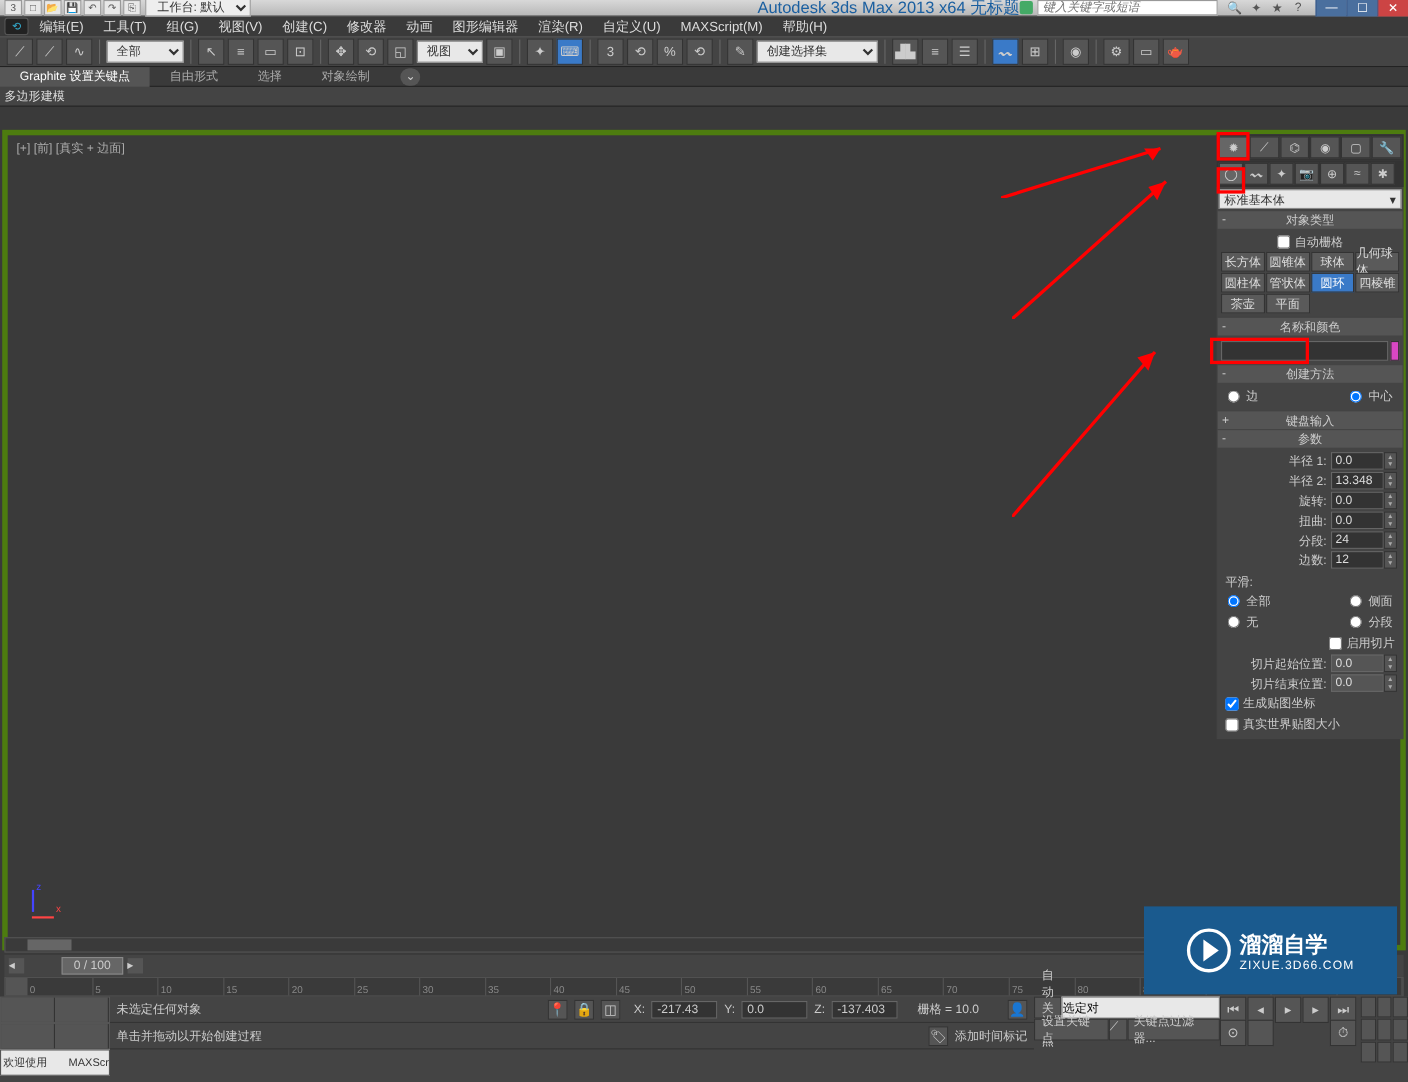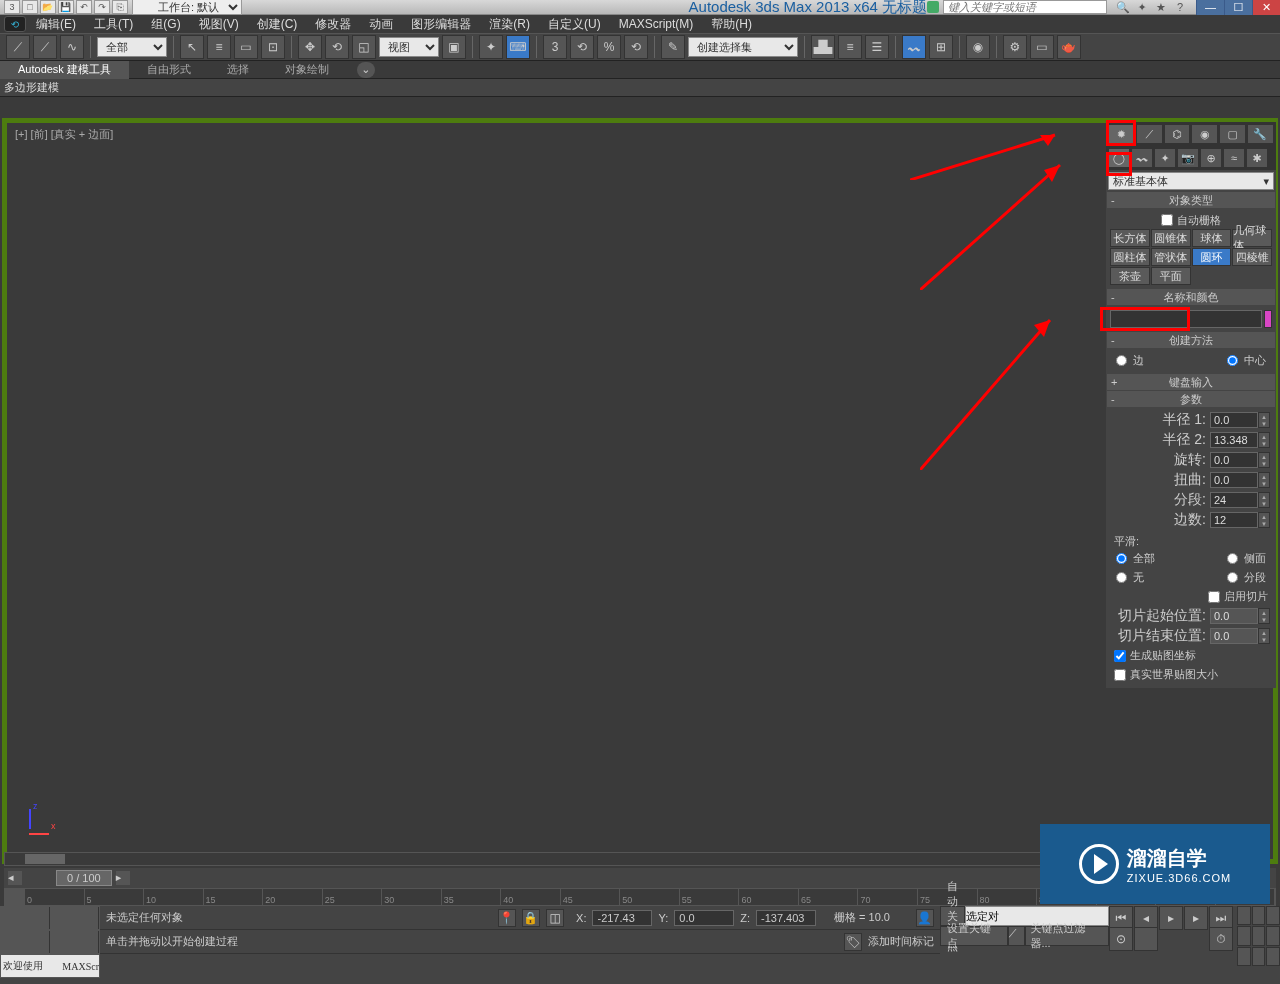--- a/index.html
+++ b/index.html
@@ -1,20 +1,20 @@
 <!DOCTYPE html>
 <html><head>
 <meta charset="utf-8">
 <style>
 * { margin: 0; padding: 0; box-sizing: border-box; font-family: "Microsoft YaHei", Arial, sans-serif; font-size: 11px; }
 body { background: #3a3a3a; color: #ccc; width: 1280px; height: 984px; overflow: hidden; position: relative; }
 .titlebar { height: 15px; background: linear-gradient(#d8d8d8,#b8b8b8); display: flex; align-items: center; border-bottom: 1px solid #888; }
 .titlebar .qat { display: flex; gap: 2px; padding: 0 4px; }
 .titlebar .qat .ic { width: 16px; height: 14px; background: #e8e8e8; border: 1px solid #999; display:flex;align-items:center;justify-content:center;font-size:9px;color:#555;}
-.titlebar .ws { background: #eee; border: 1px solid #999; padding: 0 6px; font-size: 11px; color:#333; width:110px;text-align:right; }
+.titlebar .ws { background: #eee; border: 1px solid #999; padding: 0 6px; font-size: 11px; color:#333; width:96px; }
 .titlebar .appname { flex: 1; text-align: right; color: #1a5fa0; font-size: 15px; }
 .titlebar .search { background:#fff; border:1px solid #999; width:164px; padding:0 4px; font-size:11px; color:#888; font-style:italic;}
 .titlebar .righticons { display:flex; gap:3px; padding:0 8px;}
 .titlebar .righticons .ic{width:16px;height:14px;display:flex;align-items:center;justify-content:center;color:#555;}
 .titlebar .winbtns{display:flex;}
 .titlebar .winbtns div{width:28px;height:15px;background:#4a6f9e;color:#fff;display:flex;align-items:center;justify-content:center;border-left:1px solid #3a5a8a;}
 .menubar { height: 18px; background: #3a3a3a; display: flex; align-items: center; padding: 0 4px; gap: 2px; }
 .menubar .logo { width: 22px; height: 16px; background: #222; border-radius: 3px; border:1px solid #555;display:flex;align-items:center;justify-content:center;color:#3ac;font-size:10px;}
 .menubar .mi { padding: 0 8px; color: #ddd; font-size: 12px; }
 .toolbar1 { height: 28px; background: #444; border-top:1px solid #555; border-bottom:1px solid #222; display:flex; align-items:center; gap:3px; padding:0 6px;}
@@ -48,21 +48,21 @@
 .objbtn{background:#5a5a5a;border:1px solid #333;height:18px;display:flex;align-items:center;justify-content:center;color:#ddd;font-size:11px;}
 .objbtn.sel{background:#3a7ac8;color:#fff;}
 .autogrid{display:flex;align-items:center;justify-content:center;gap:4px;height:18px;}
 .autogrid input{width:12px;height:12px;}
 .namecolor{display:flex;gap:2px;margin-top:2px;}
 .namecolor input[type=text]{flex:1;background:#333;border:1px solid #666;color:#ccc;height:18px;padding:0 4px;}
 .namecolor .cswatch{width:18px;height:18px;background:#d946c4;border:1px solid #333;}
 .radrow{display:flex;align-items:center;gap:6px;padding:2px 6px;}
 .radrow input[type=radio]{width:11px;height:11px;}
 .paramrow{display:flex;align-items:center;justify-content:flex-end;gap:4px;padding:1px 2px;}
-.paramrow label{color:#ccc;font-size:14px;}
+.paramrow label{color:#ccc;font-size:11px;}
 .spinner{display:flex;}
 .spinner input{width:48px;height:16px;background:#333;border:1px solid #666;color:#ddd;font-size:11px;padding:0 3px;}
 .spinner .arrows{width:12px;height:16px;background:#555;border:1px solid #333;display:flex;flex-direction:column;}
 .spinner .arrows div{flex:1;font-size:6px;display:flex;align-items:center;justify-content:center;color:#aaa;}
 .chkrow{display:flex;align-items:center;gap:4px;padding:2px 4px;}
 .chkrow input{width:12px;height:12px;}
 .highlight{position:absolute;border:3px solid #f00;pointer-events:none;}
 .arrow{position:absolute;pointer-events:none;}
 .timeslider{position:absolute;bottom:96px;left:4px;right:4px;height:20px;background:#444;display:flex;align-items:center;}
 .timeslider .handle{background:#666;border:1px solid #888;padding:0 10px;height:16px;display:flex;align-items:center;margin-left:30px;}
@@ -170,21 +170,21 @@
   <div class="tbtn">⊞</div>
   <div class="tsep"></div>
   <div class="tbtn">◉</div>
   <div class="tsep"></div>
   <div class="tbtn">⚙</div>
   <div class="tbtn">▭</div>
   <div class="tbtn">🫖</div>
 </div>
 
 <div class="ribbon">
-  <div class="rtab act">Autodesk 建模工具</div>
+  <div class="rtab act">Graphite 设置关键点</div>
   <div class="rtab">自由形式</div>
   <div class="rtab">选择</div>
   <div class="rtab">对象绘制</div>
   <div class="rplus">⌄</div>
 </div>
 <div class="ribbon2">
   <span>多边形建模</span>
 </div>
 
 <div class="viewport">
@@ -456,21 +456,21 @@
     <div class="row">
         <div class="cell"></div>
         <div class="cell"></div>
       </div>
     <div class="row">
         <div class="cell"></div>
         <div class="cell"></div>
       </div>
     <div class="row" style="background:#e8e8e8;">
       <div style="flex:2;color:#333;font-size:10px;display:flex;align-items:center;padding:0 2px;">欢迎使用</div>
-      <div style="flex:1;color:#333;font-size:10px;display:flex;align-items:center;font-family:Liberation Serif, serif;">MAXScr</div>
+      <div style="flex:1;color:#333;font-size:10px;display:flex;align-items:center;">MAXScr</div>
     </div>
   </div>
   <div class="sbmid">
     <div class="srow">
       <span style="flex:1;">未选定任何对象</span>
       <div class="tbtn" style="width:18px;height:18px;">📍</div>
       <div class="tbtn" style="width:18px;height:18px;">🔒</div>
       <div class="tbtn" style="width:18px;height:18px;">◫</div>
       <span style="margin-left:6px;">X:</span>
         <input class="coordfield" value="-217.43" style="">

